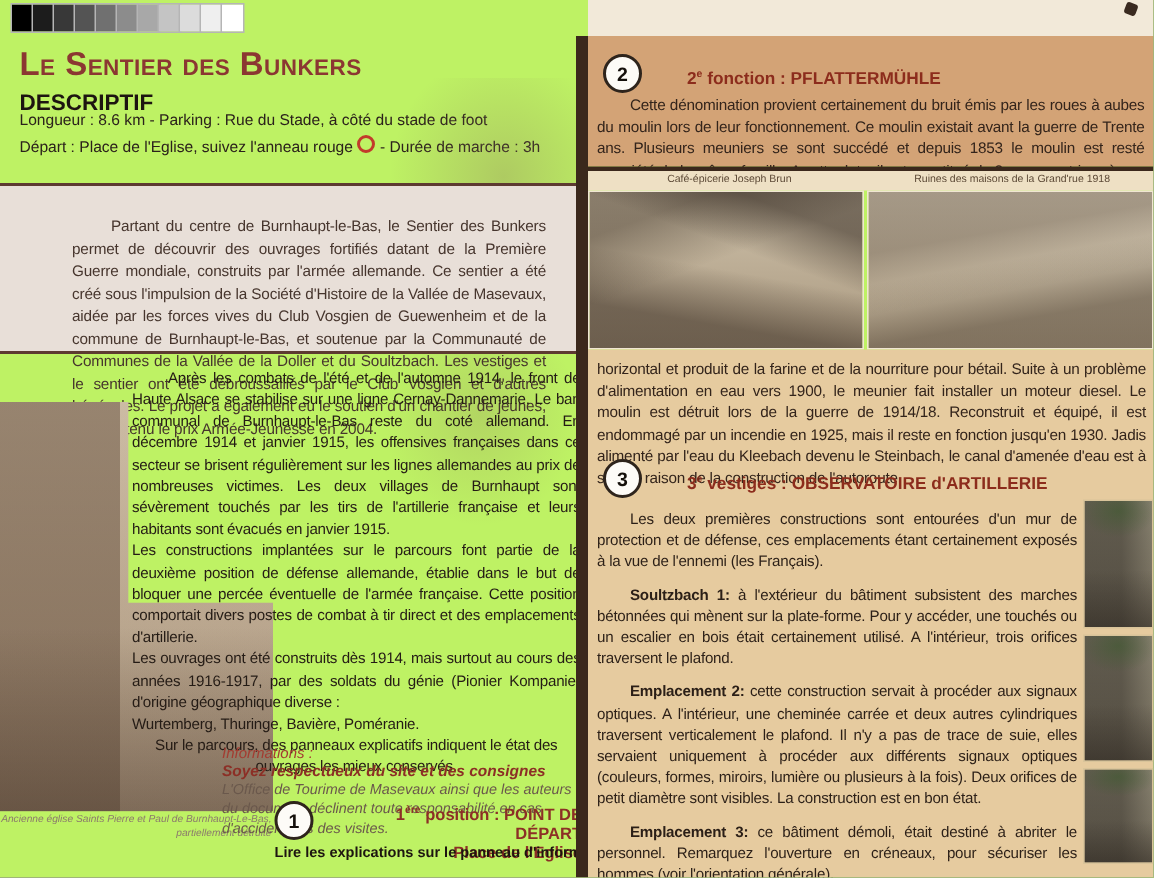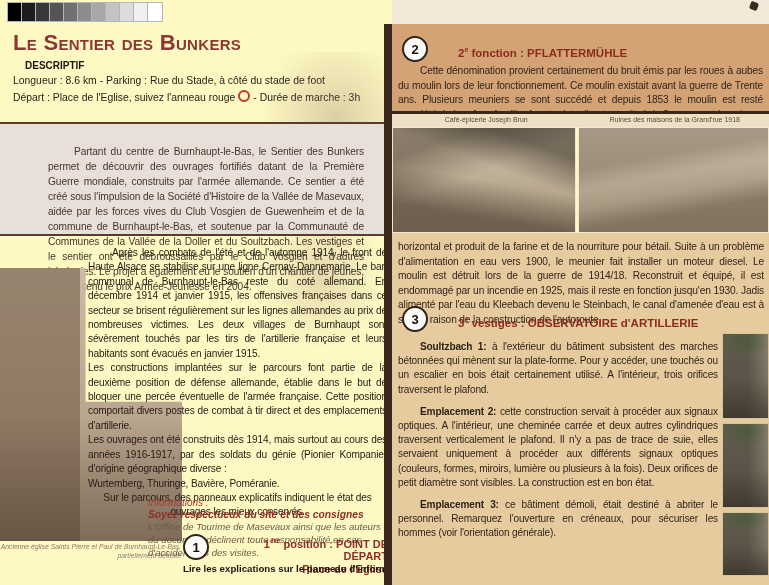--- a/index.html
+++ b/index.html
@@ -1,26 +1,26 @@
 <!DOCTYPE html>
 <html><head>
 <meta charset="utf-8">
 <style>
   html,body{margin:0;padding:0;background:#888;}
-  .page{position:relative;width:769px;height:585px;background:#fef9c3;overflow:hidden;
+  .page{position:relative;width:769px;height:585px;background:#bef264;overflow:hidden;
         font-family:"Liberation Sans",sans-serif;color:#2b211b;}
   .abs{position:absolute;}
 
   
   .gs-bar{left:8px;top:3px;display:flex;gap:0;}
   .gs{width:14px;height:18px;outline:1px solid #b5b5b5;}
 
   .page-title{left:13px;top:30px;font-size:22px;font-weight:bold;color:#8b3732;
               font-variant:small-caps;letter-spacing:.3px;}
-  .desc-head{left:25px;top:60px;font-size:10px;font-weight:bold;color:#1d1510;}
+  .desc-head{left:13px;top:60px;font-size:15px;font-weight:bold;color:#1d1510;}
   .desc-line1{left:13px;top:75px;font-size:10.4px;color:#2b211b;}
   .desc-line2{left:13px;top:90px;font-size:10.4px;color:#2b211b;}
   .ring{display:inline-block;width:8px;height:8px;border:2px solid #c23b2b;border-radius:50%;
         vertical-align:-1px;margin:0 3px;}
 
   .watermark{left:235px;top:52px;width:155px;height:300px;pointer-events:none;
      background:
        radial-gradient(ellipse 70% 40% at 65% 22%, rgba(137,112,92,.30), rgba(137,112,92,0) 70%),
        radial-gradient(ellipse 60% 35% at 55% 75%, rgba(137,112,92,.22), rgba(137,112,92,0) 70%);}
 
@@ -185,20 +185,21 @@
   <div class="abs photo photo-a"></div>
   <div class="abs photo photo-b"></div>
 
   <div class="abs lower-bg"></div>
   <div class="abs tan-para pos2-para-b">horizontal et produit de la farine et de la nourriture pour bétail. Suite à un problème d'alimentation en eau vers 1900, le meunier fait installer un moteur diesel. Le moulin est détruit lors de la guerre de 1914/18. Reconstruit et équipé, il est endommagé par un incendie en 1925, mais il reste en fonction jusqu'en 1930. Jadis alimenté par l'eau du Kleebach devenu le Steinbach, le canal d'amenée d'eau est à sec en raison de la construction de l'autoroute.</div>
 
   <div class="abs num-circle pos3-circle">3</div>
   <div class="abs pos-heading pos3-heading"><span>3</span><sup>e</sup><span> vestiges : OBSERVATOIRE d'ARTILLERIE</span></div>
 
   <div class="abs pos3-text">
+    <p>Les deux premières constructions sont entourées d'un mur de protection et de défense, ces emplacements étant certainement exposés à la vue de l'ennemi (les Français).</p>
     <p><span class="emp-lead">Soultzbach 1:</span><span> à l'extérieur du bâtiment subsistent des marches bétonnées qui mènent sur la plate-forme. Pour y accéder, une touchés ou un escalier en bois était certainement utilisé. A l'intérieur, trois orifices traversent le plafond.</span></p>
     <p><span class="emp-lead">Emplacement 2:</span><span> cette construction servait à procéder aux signaux optiques. A l'intérieur, une cheminée carrée et deux autres cylindriques traversent verticalement le plafond. Il n'y a pas de trace de suie, elles servaient uniquement à procéder aux différents signaux optiques (couleurs, formes, miroirs, lumière ou plusieurs à la fois). Deux orifices de petit diamètre sont visibles. La construction est en bon état.</span></p>
     <p><span class="emp-lead">Emplacement 3:</span><span> ce bâtiment démoli, était destiné à abriter le personnel. Remarquez l'ouverture en créneaux, pour sécuriser les hommes (voir l'orientation générale).</span></p>
   </div>
 
   <div class="abs bunker bk1"></div>
   <div class="abs bunker bk2"></div>
   <div class="abs bunker bk3"></div>
 
   <div class="abs divider-v"></div>

